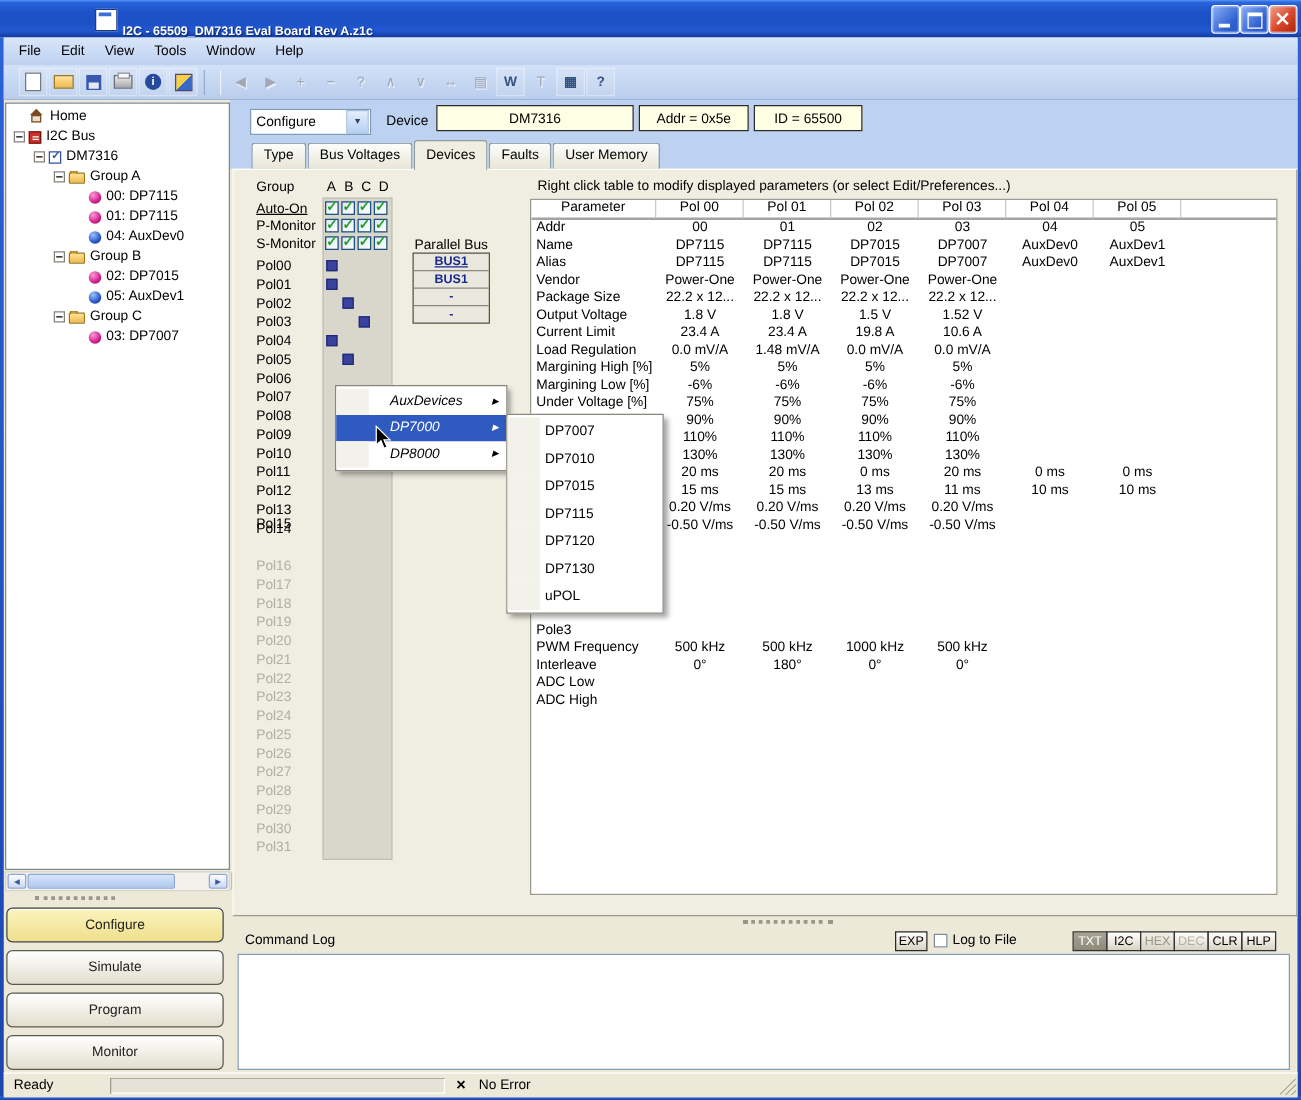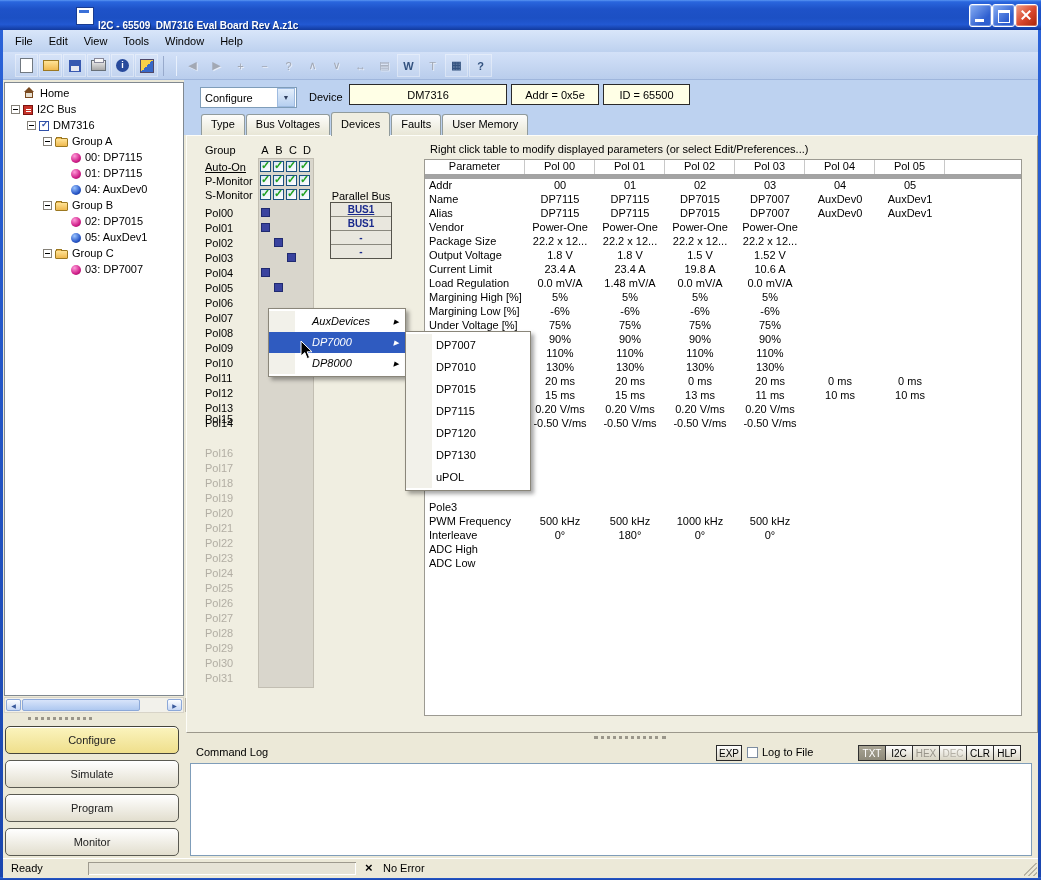--- a/index.html
+++ b/index.html
@@ -136,21 +136,21 @@
   .pbus-cell{height:13px;border-top:1px solid #8A887E;font-size:10px;font-weight:bold;color:#1A2A8C;
     text-align:center;line-height:13px;}
   .pbus-cell:first-child{border-top:none;}
   .pbus-cell.u{text-decoration:underline;}
 
   
   .hint{position:absolute;left:430px;top:143px;font-size:11px;}
   .ptable{position:absolute;left:424px;top:159px;width:598px;height:557px;background:#fff;
     border:1px solid #9C9A92;box-sizing:border-box;overflow:hidden;}
   .pt-row{display:flex;height:14px;}
-  .pt-row.head{border-bottom:5px solid #a3a3a3;height:14px;}
+  .pt-row.head{border-bottom:2px solid #a3a3a3;height:14px;}
   .pt-row.head .pt-cell{border-right:1px solid #C8C8C8;}
   .pt-cell{font-size:11px;line-height:13px;white-space:nowrap;overflow:hidden;box-sizing:border-box;}
   .pt-cell.c{width:70px;text-align:center;}
   .pt-cell.l{width:100px;padding-left:4px;}
   .pt-row.head .pt-cell.l{text-align:center;padding-left:0;}
 
   
   .cmenu{position:absolute;left:268px;top:308px;width:138px;background:#fff;border:1px solid #8A867A;
     box-shadow:3px 3px 4px rgba(0,0,0,.35);padding:2px 0;z-index:30;box-sizing:border-box;}
   .cm-item{height:21px;position:relative;font-size:11px;line-height:21px;padding-left:43px;color:#000;font-style:italic;}
@@ -792,30 +792,30 @@
       <div class="pt-row">
         <div class="pt-cell l">Interleave</div>
         <div class="pt-cell c">0°</div>
         <div class="pt-cell c">180°</div>
         <div class="pt-cell c">0°</div>
         <div class="pt-cell c">0°</div>
         <div class="pt-cell c"></div>
         <div class="pt-cell c"></div>
       </div>
       <div class="pt-row">
+        <div class="pt-cell l">ADC Low</div>
+        <div class="pt-cell c"></div>
+        <div class="pt-cell c"></div>
+        <div class="pt-cell c"></div>
+        <div class="pt-cell c"></div>
+        <div class="pt-cell c"></div>
+        <div class="pt-cell c"></div>
+      </div>
+      <div class="pt-row">
         <div class="pt-cell l">ADC High</div>
-        <div class="pt-cell c"></div>
-        <div class="pt-cell c"></div>
-        <div class="pt-cell c"></div>
-        <div class="pt-cell c"></div>
-        <div class="pt-cell c"></div>
-        <div class="pt-cell c"></div>
-      </div>
-      <div class="pt-row">
-        <div class="pt-cell l">ADC Low</div>
         <div class="pt-cell c"></div>
         <div class="pt-cell c"></div>
         <div class="pt-cell c"></div>
         <div class="pt-cell c"></div>
         <div class="pt-cell c"></div>
         <div class="pt-cell c"></div>
       </div>
     </div>
 
   <div class="cmdlog">

